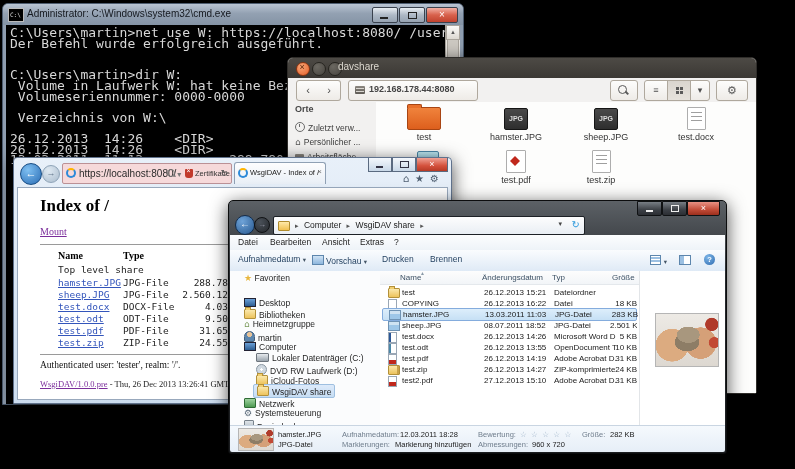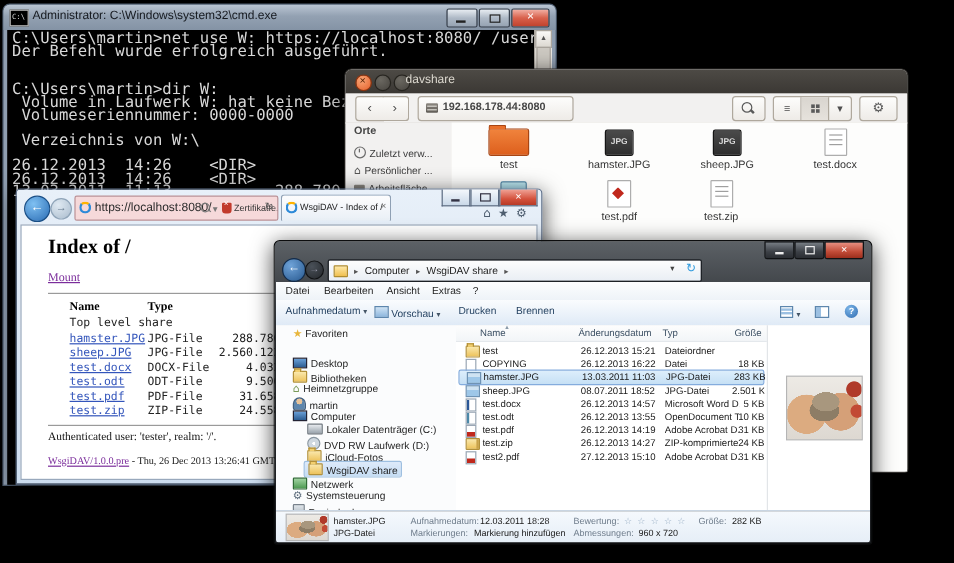--- a/index.html
+++ b/index.html
@@ -521,21 +521,21 @@
         <div class="x-row" style="top:49px">
           <span class="x-fic i-photo"></span>
           <span class="x-cell x-cn">sheep.JPG</span>
             <span class="x-cell x-cd">08.07.2011 18:52</span>
             <span class="x-cell x-ct">JPG-Datei</span>
             <span class="x-cell x-cs">2.501 KB</span>
         </div>
         <div class="x-row" style="top:60px">
           <span class="x-fic i-word"></span>
           <span class="x-cell x-cn">test.docx</span>
-            <span class="x-cell x-cd">26.12.2013 14:57</span>
+            <span class="x-cell x-cd">26.12.2013 14:26</span>
             <span class="x-cell x-ct">Microsoft Word D...</span>
             <span class="x-cell x-cs">5 KB</span>
         </div>
         <div class="x-row" style="top:71px">
           <span class="x-fic i-odt"></span>
           <span class="x-cell x-cn">test.odt</span>
             <span class="x-cell x-cd">26.12.2013 13:55</span>
             <span class="x-cell x-ct">OpenDocument T...</span>
             <span class="x-cell x-cs">10 KB</span>
         </div>

